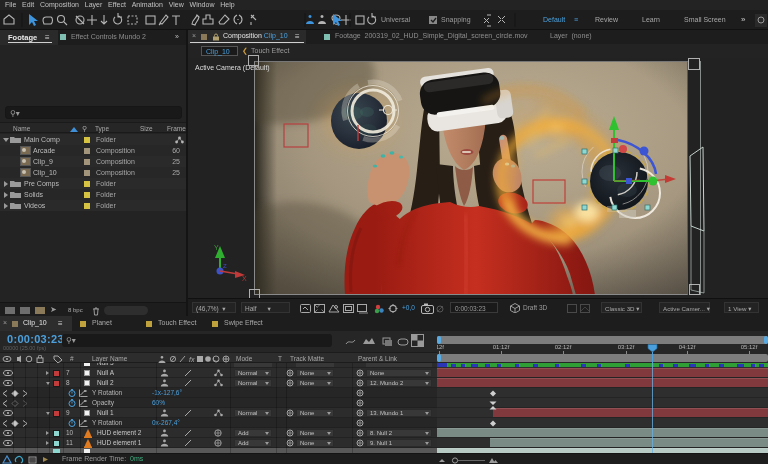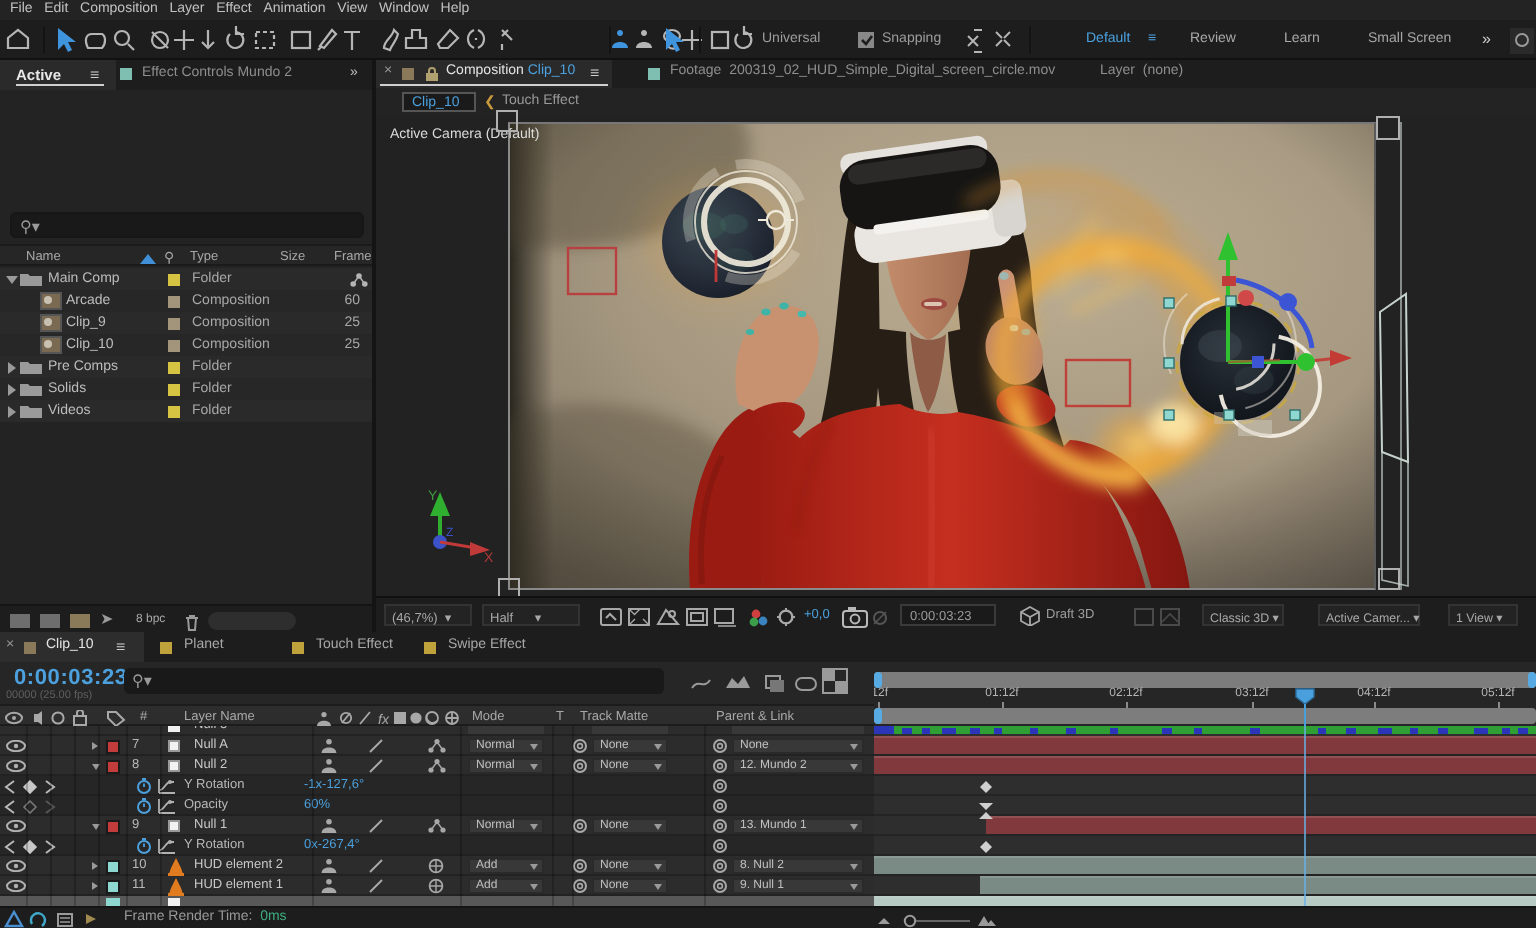--- a/index.html
+++ b/index.html
@@ -71,21 +71,21 @@
 <div class="abs txt" style="left:595px;top:6px;font-size:7px;">Review</div>
 <div class="abs txt" style="left:642px;top:6px;font-size:7px;">Learn</div>
 <div class="abs txt" style="left:684px;top:6px;font-size:7px;">Small Screen</div>
 <div class="abs txt" style="left:741px;top:5px;font-size:8px;color:#cfcfcf;">»</div>
   </div>
 
 <div class="abs" style="left:0;top:30px;width:187px;height:288px;background:#232323;" id="projpanel">
 
   <div class="abs" style="left:0;top:0;width:187px;height:15px;background:#1d1d1d;">
     <div class="abs" style="left:0;top:0;width:58px;height:15px;background:#2a2a2a;"></div>
-    <div class="abs txt" style="left:8px;top:3px;color:#e8e8e8;font-size:7.5px;font-weight:bold;">Active</div>
+    <div class="abs txt" style="left:8px;top:3px;color:#e8e8e8;font-size:7.5px;font-weight:bold;">Footage</div>
     <div class="abs" style="left:8px;top:12px;width:44px;height:1px;background:#d0d0d0;"></div>
     <div class="abs txt" style="left:45px;top:3px;color:#cfcfcf;font-size:8px;">≡</div>
     <div class="abs" style="left:60px;top:4px;width:6px;height:6px;background:#7fbfb2;"></div>
     <div class="abs txt" style="left:71px;top:3px;color:#8e8e8e;">Effect Controls Mundo 2</div>
     <div class="abs txt" style="left:175px;top:3px;color:#bdbdbd;">»</div>
   </div>
 
   <div class="abs" style="left:0;top:15px;width:187px;height:60px;background:#232323;"></div>
 
   <div class="abs" style="left:5px;top:76px;width:177px;height:13px;background:#191919;border:1px solid #161616;border-radius:3px;">

